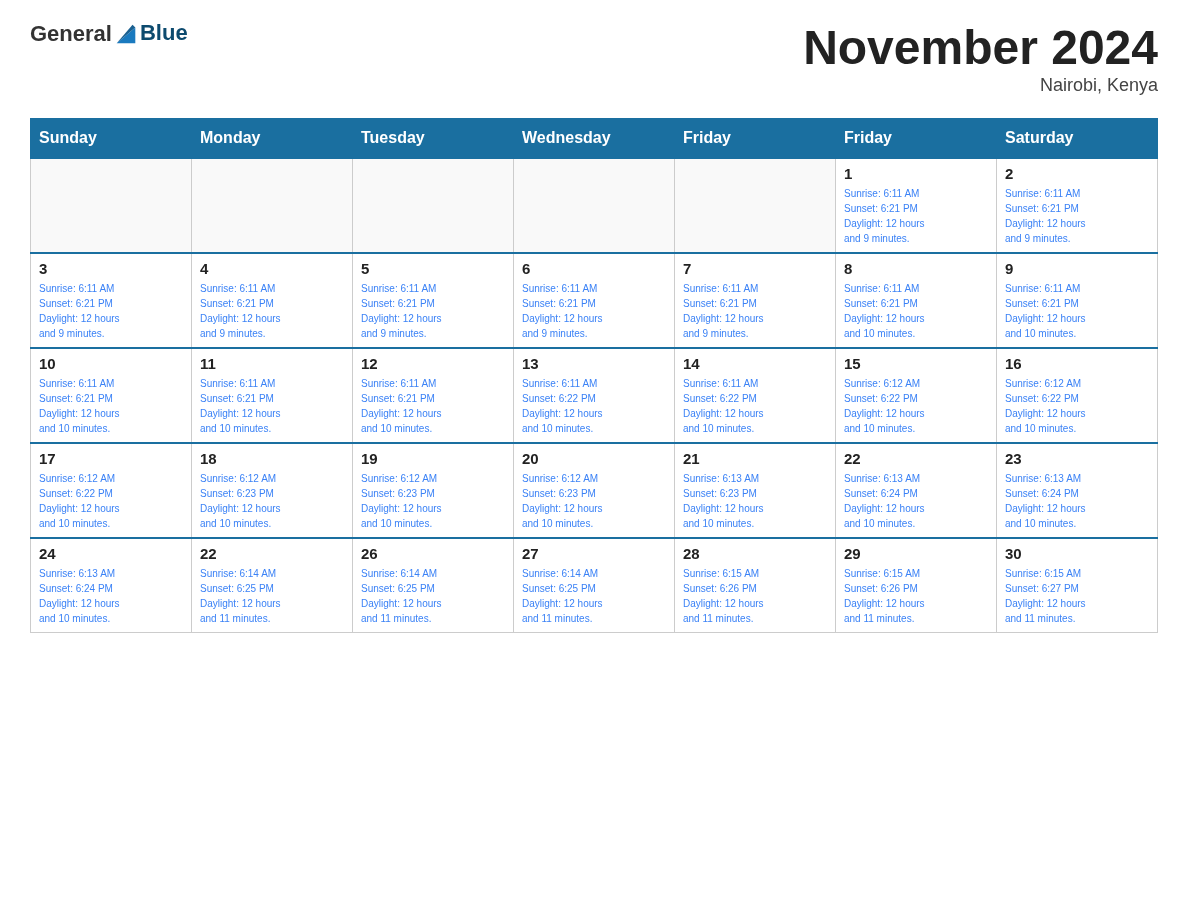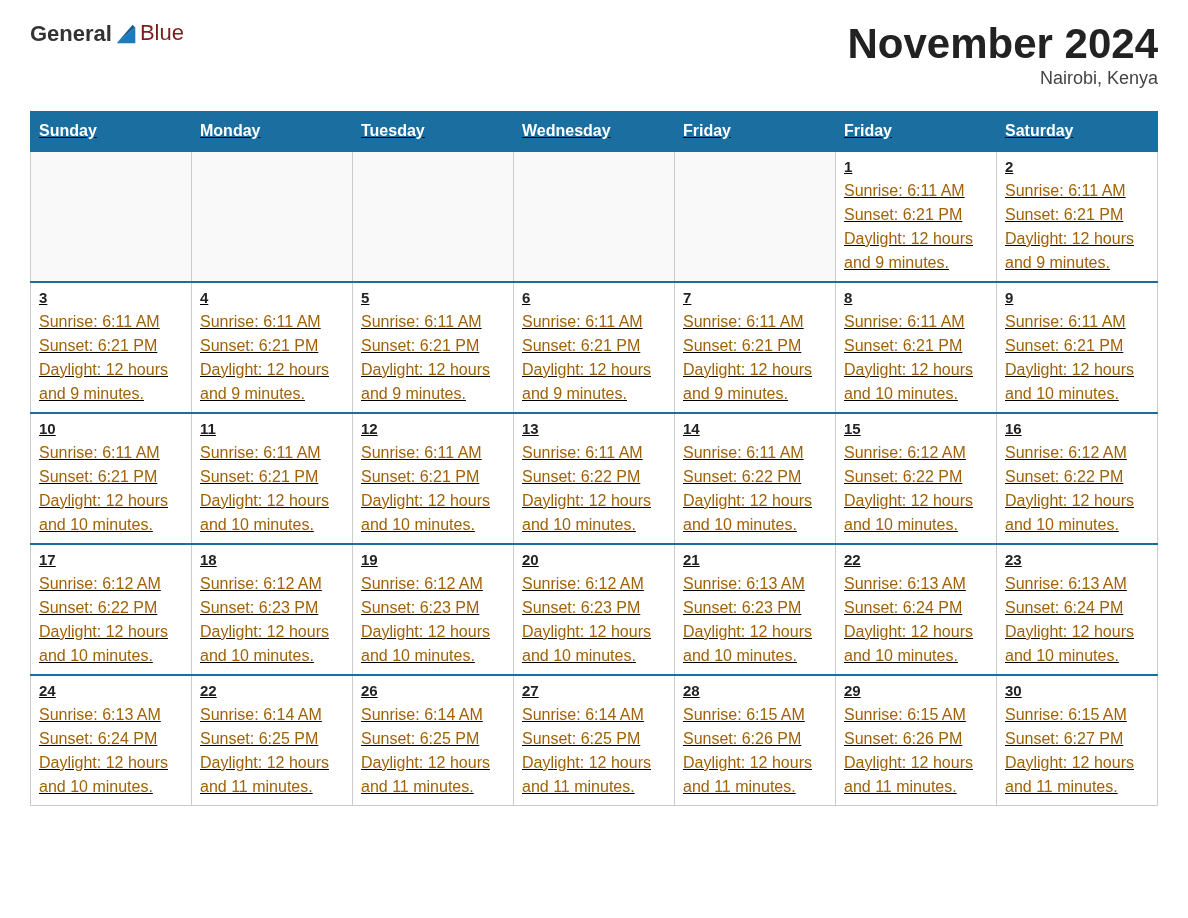--- a/index.html
+++ b/index.html
@@ -20,50 +20,49 @@
       font-size: 22px;
       font-weight: bold;
       color: #333;
     }
     .logo-icon {
       width: 28px;
       height: 28px;
     }
     .logo-text-blue {
       font-size: 22px;
-      font-weight: normal;
-      color: #7f1d1d;
+      font-weight: bold;
+      color: #0c4a6e;
     }
     .logo-wrapper {
       display: flex;
       flex-direction: row;
       align-items: flex-start;
     }
     .logo-top {
       display: flex;
       align-items: center;
     }
     .title-block {
       text-align: right;
     }
     .title-block h1 {
-      font-size: 42px;
+      font-size: 48px;
       font-weight: bold;
       color: #222;
     }
     .title-block h2 {
       font-size: 18px;
       font-weight: normal;
       color: #444;
     }
     .calendar {
       width: 100%;
       border-collapse: collapse;
       margin-top: 22px;
-      text-decoration: underline;
     }
     .calendar thead tr th {
       background-color: #1a6fa0;
       color: #fff;
       font-size: 16px;
       font-weight: bold;
       padding: 10px 8px;
       text-align: left;
       border: 1px solid #1a6fa0;
     }
@@ -80,22 +79,22 @@
       border-top: 2px solid #1a6fa0;
     }
     .day-num {
       font-size: 15px;
       font-weight: bold;
       color: #222;
       display: block;
       margin-bottom: 4px;
     }
     .day-info {
-      font-size: 16px;
-      color: #a16207;
+      font-size: 10px;
+      color: #3b82f6;
       line-height: 1.5;
     }
     .empty-cell {
       background: #f9f9f9;
     }
   </style>
 </head>
 <body>
 
 <div class="header">

